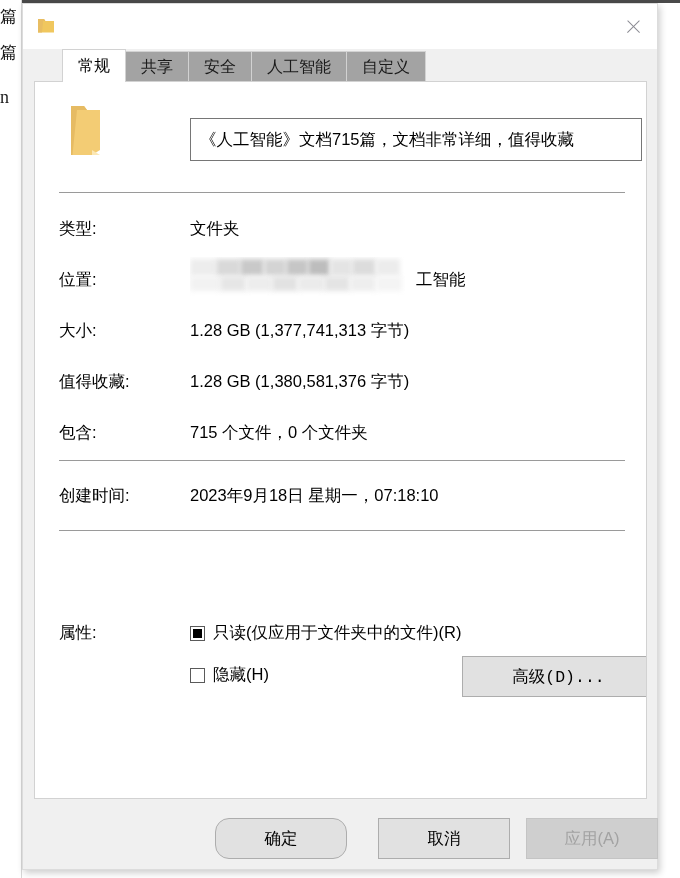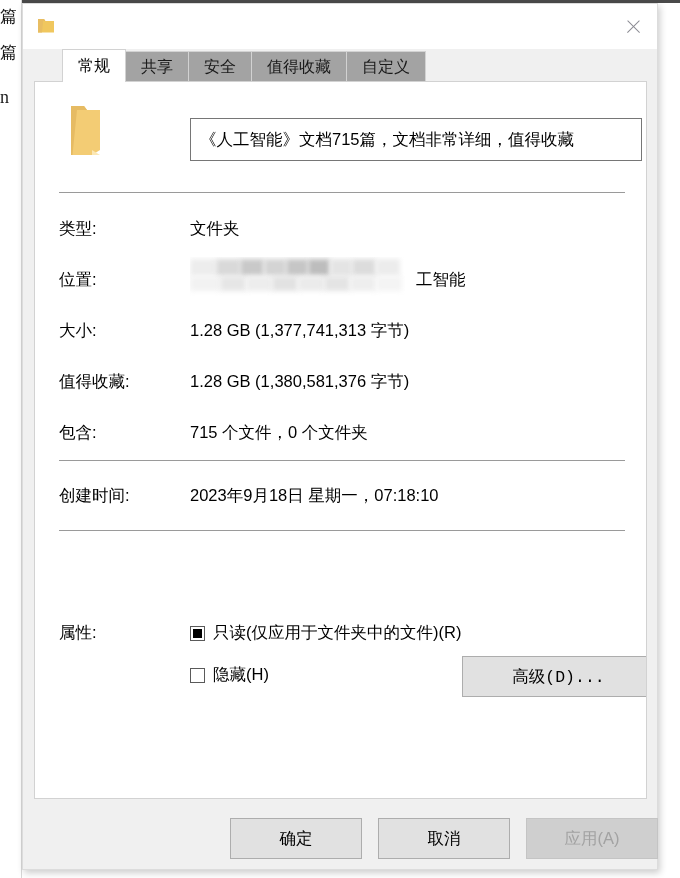--- a/index.html
+++ b/index.html
@@ -316,21 +316,21 @@
     width: 132px;
     height: 41px;
     background: #e1e1e1;
     border: 1px solid #adadad;
     box-sizing: border-box;
     font-family: "Liberation Sans", "DejaVu Sans", sans-serif;
     font-size: 16.5px;
     color: #000;
     cursor: default;
   }
-  .fbtn.ok     { left: 207px; }
+  .fbtn.ok     { left: 192px; border-radius: 14px; }
   .fbtn.cancel { left: 355px; }
   .fbtn.apply  { left: 503px; background: #cfcfcf; border-color: #c4c4c4; color: #a2a2a2; }
 </style>
 </head>
 <body>
 
 <div class="desktop">
   <div class="bg-topline"></div>
   <div class="bg-leftcol">
     <div class="bg-frag f1">篇</div>
@@ -351,21 +351,21 @@
     </span>
     <div class="close-btn">
       <span class="close-x"></span>
     </div>
   </div>
 
   <div class="tabstrip">
     <div class="tab active">常规</div>
     <div class="tab">共享</div>
     <div class="tab">安全</div>
-    <div class="tab">值得收藏</div>
+    <div class="tab">人工智能</div>
     <div class="tab">自定义</div>
   </div>
 
   <div class="tabpage">
 
     <div class="namerow">
       <span class="ficon">
         <svg class="folder-lg" viewBox="0 0 42 52" xmlns="http://www.w3.org/2000/svg">
           <path d="M8 2 h13 l3 4 h13 v40 l-8 5 H8 Z" fill="#f3cc74"></path>
           <path d="M8 2 h13 l3 4 H14 L9.5 51 H8 Z" fill="#e6bb63"></path>

